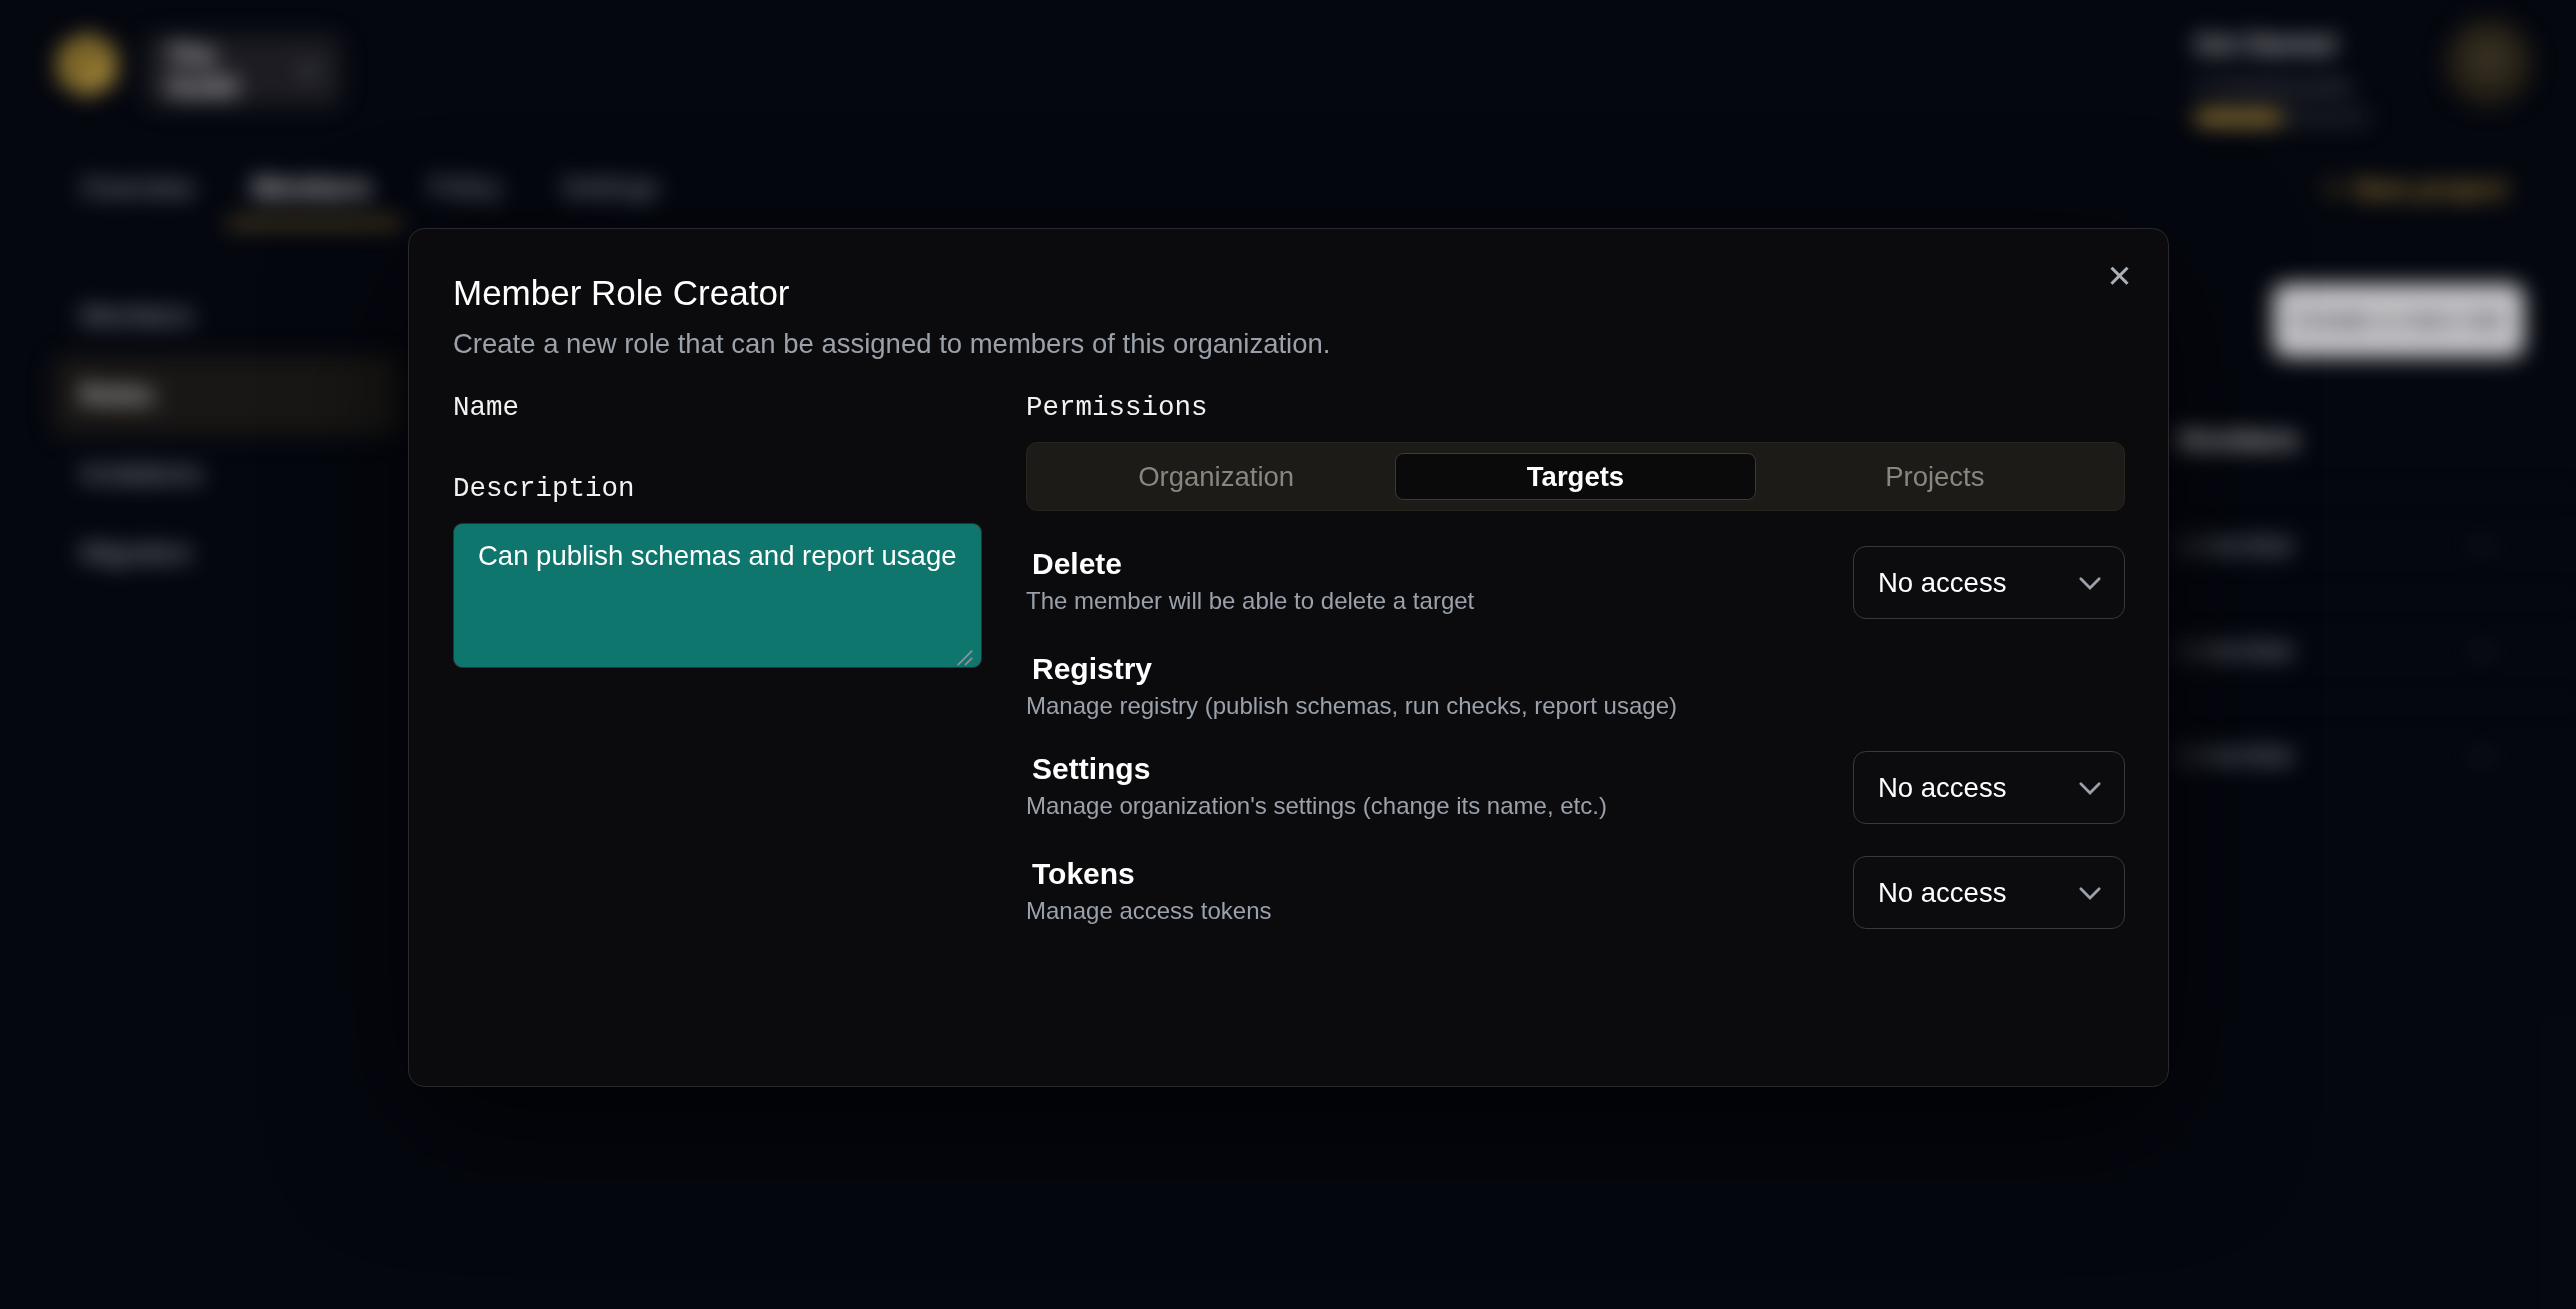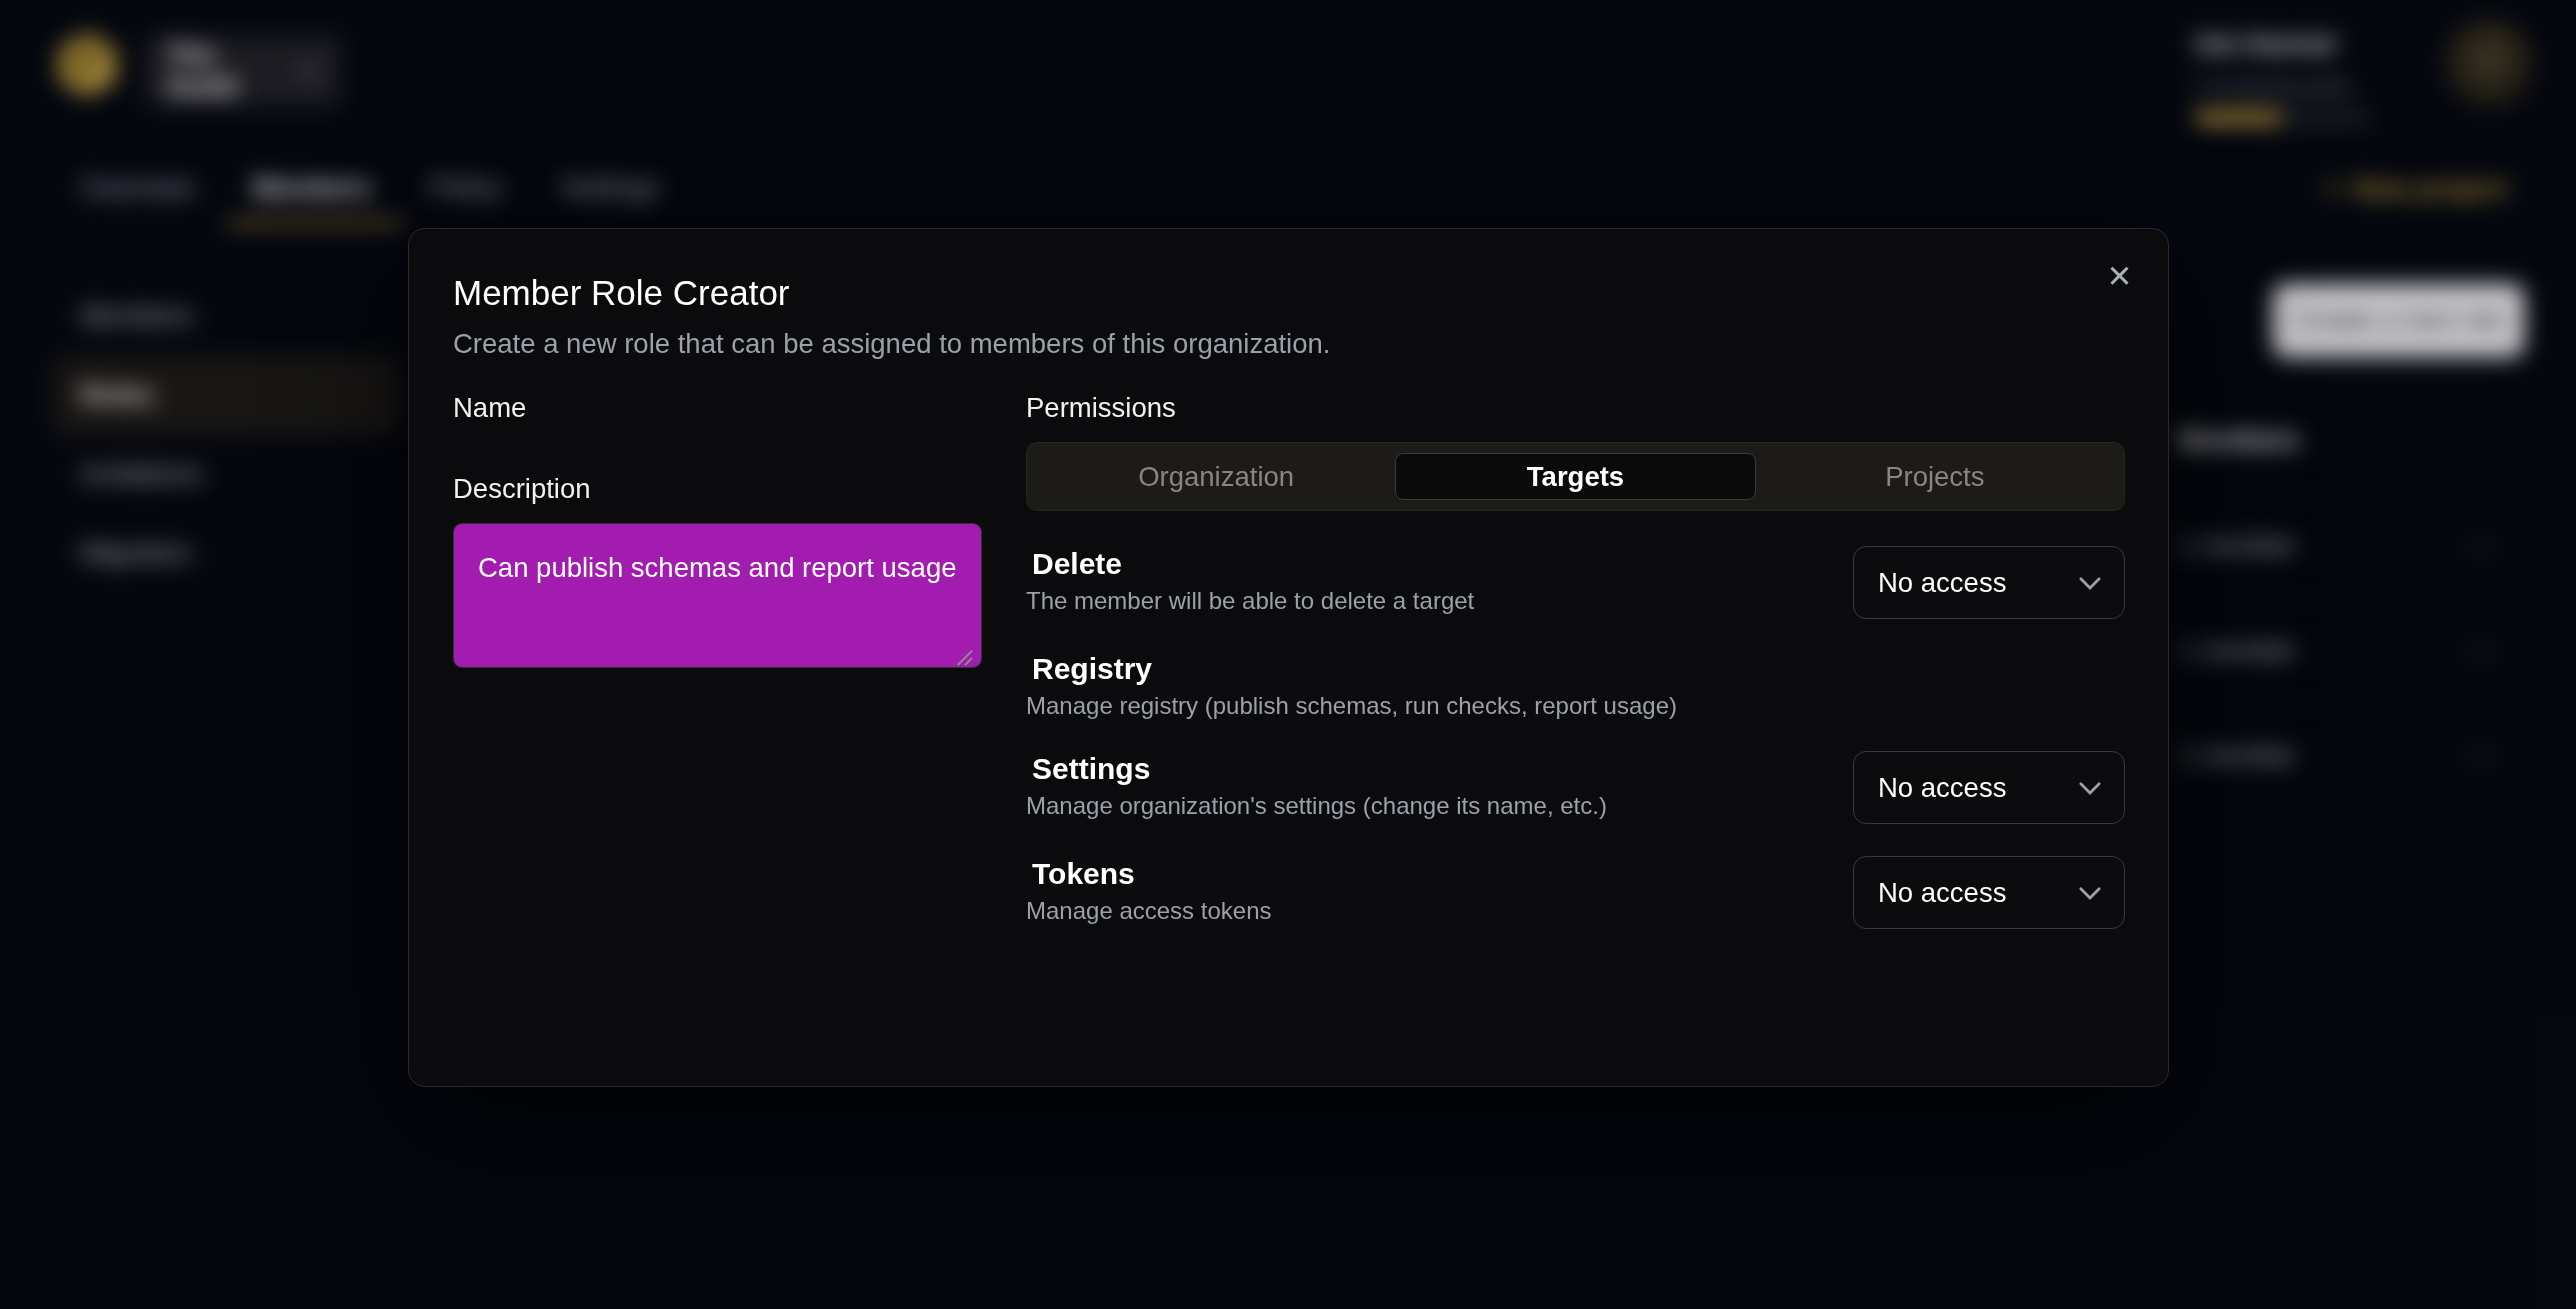--- a/index.html
+++ b/index.html
@@ -67,28 +67,28 @@
           background:#0b0b0d; border:0.9px solid #2a2a2e; border-radius:16.5px;
           box-shadow:0 37px 129px rgba(0,0,0,.75); padding:44px; }
   .modal-title { font-size:35px; line-height:40px; font-weight:400; color:#ffffff; }
   .modal-sub { font-size:27.5px; line-height:35px; color:#9aa1ab; margin-top:13px; }
   .close-btn { position:absolute; top:26px; right:27.5px; width:42px; height:42px;
           display:flex; align-items:center; justify-content:center;
           font-size:31px; color:#aab0b8; cursor:default; }
 
   .grid { display:grid; grid-template-columns:529px 1099px; column-gap:44px; margin-top:30px; }
 
-  .field-label { font-size:27.5px; line-height:33px; font-weight:500; color:#f2f2f2; }
+  .field-label { font-size:27.5px; line-height:33px; font-weight:500; color:#f2f2f2;font-family:Liberation Mono, monospace; }
   .text-input { margin-top:18.4px; height:70px; border:0.9px solid #303034; border-radius:9.2px;
           background:#0b0b0d; color:#fff; font-size:27.5px; display:flex; align-items:center;
           padding:0 24px; }
   .desc-label { margin-top:48px; }
   .textarea { position:relative; margin-top:18.4px; height:145px; border:0.9px solid #303034;
-          border-radius:9.2px; background:#a21caf; color:#fff; font-size:27.5px;
-          padding:26px 24px; line-height:35px; }
+          border-radius:9.2px; background:#0f766e; color:#fff; font-size:27.5px;
+          padding:14px 24px; line-height:35px; }
   .resize-handle { position:absolute; right:7.3px; bottom:7.3px; width:20px; height:20px; }
 
   .tabbar { margin-top:18.4px; height:69px; background:#1c1b18; border:0.9px solid #26251f;
           border-radius:11px; display:flex; padding:10px; }
   .seg { flex:1; display:flex; align-items:center; justify-content:center;
           font-size:27.5px; color:#8a867e; border-radius:8.3px; }
   .seg.active { background:#0a0a0b; border:0.9px solid #3b3b3f; color:#ffffff; font-weight:600; }
 
   .perm-row { display:flex; justify-content:space-between; align-items:flex-start; margin-top:32px; }
   .perm-row.first { margin-top:35px; }

